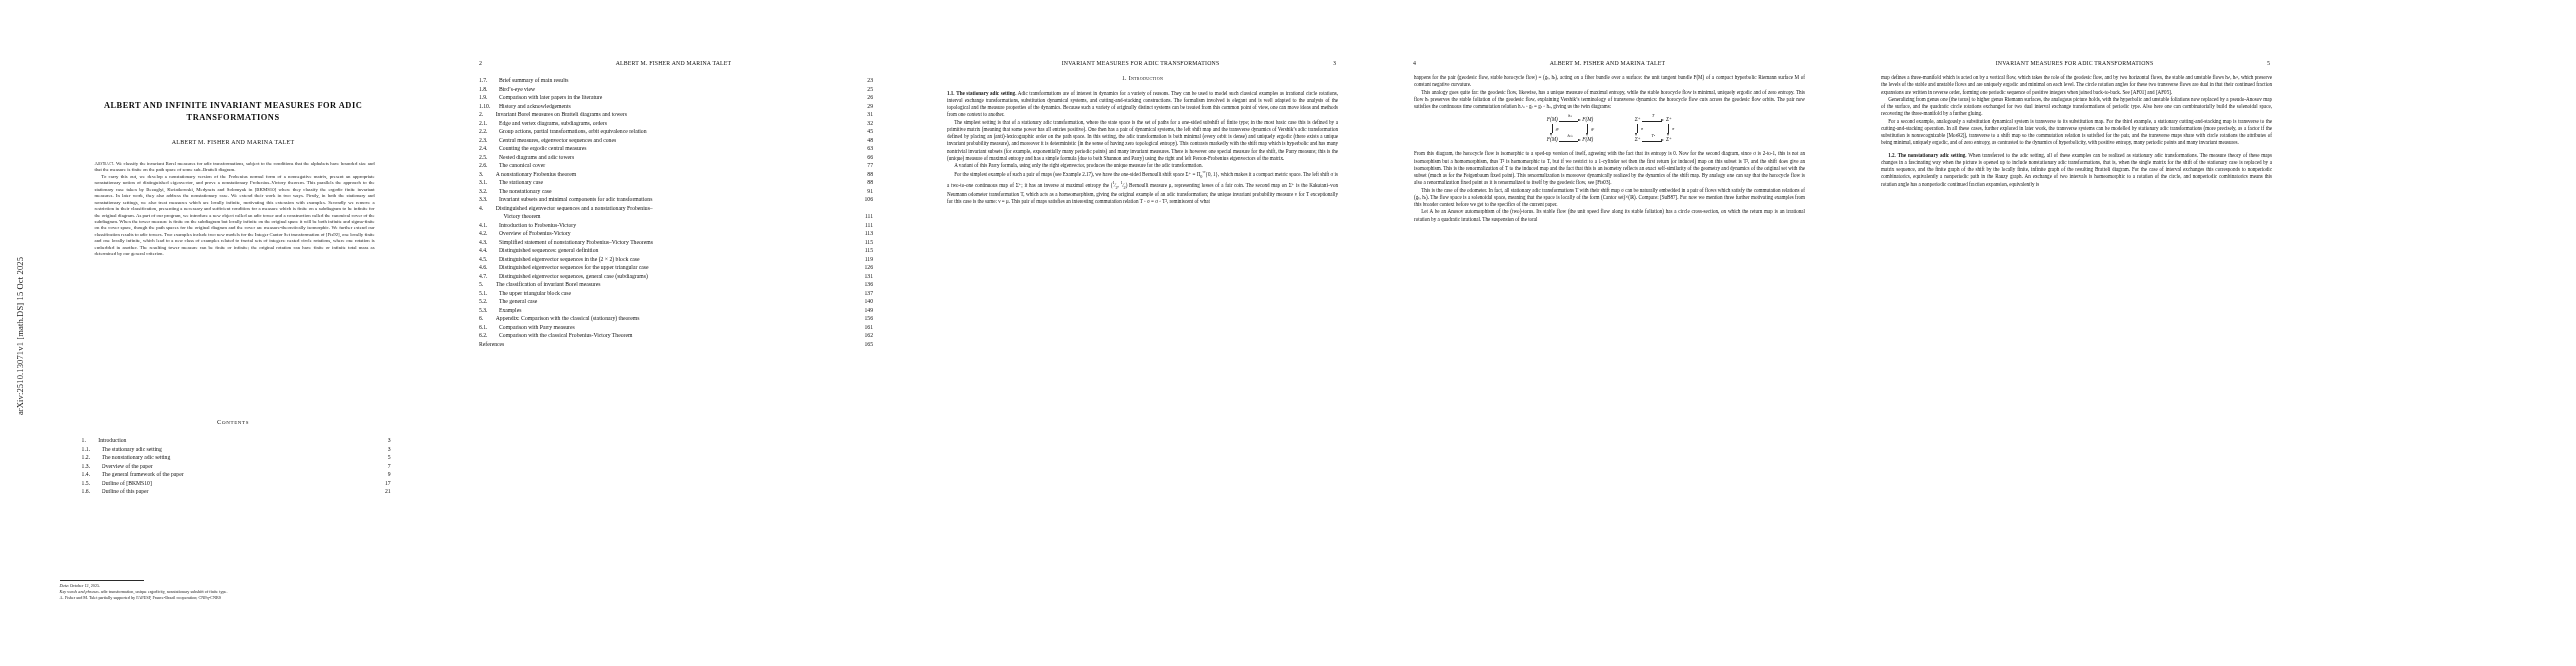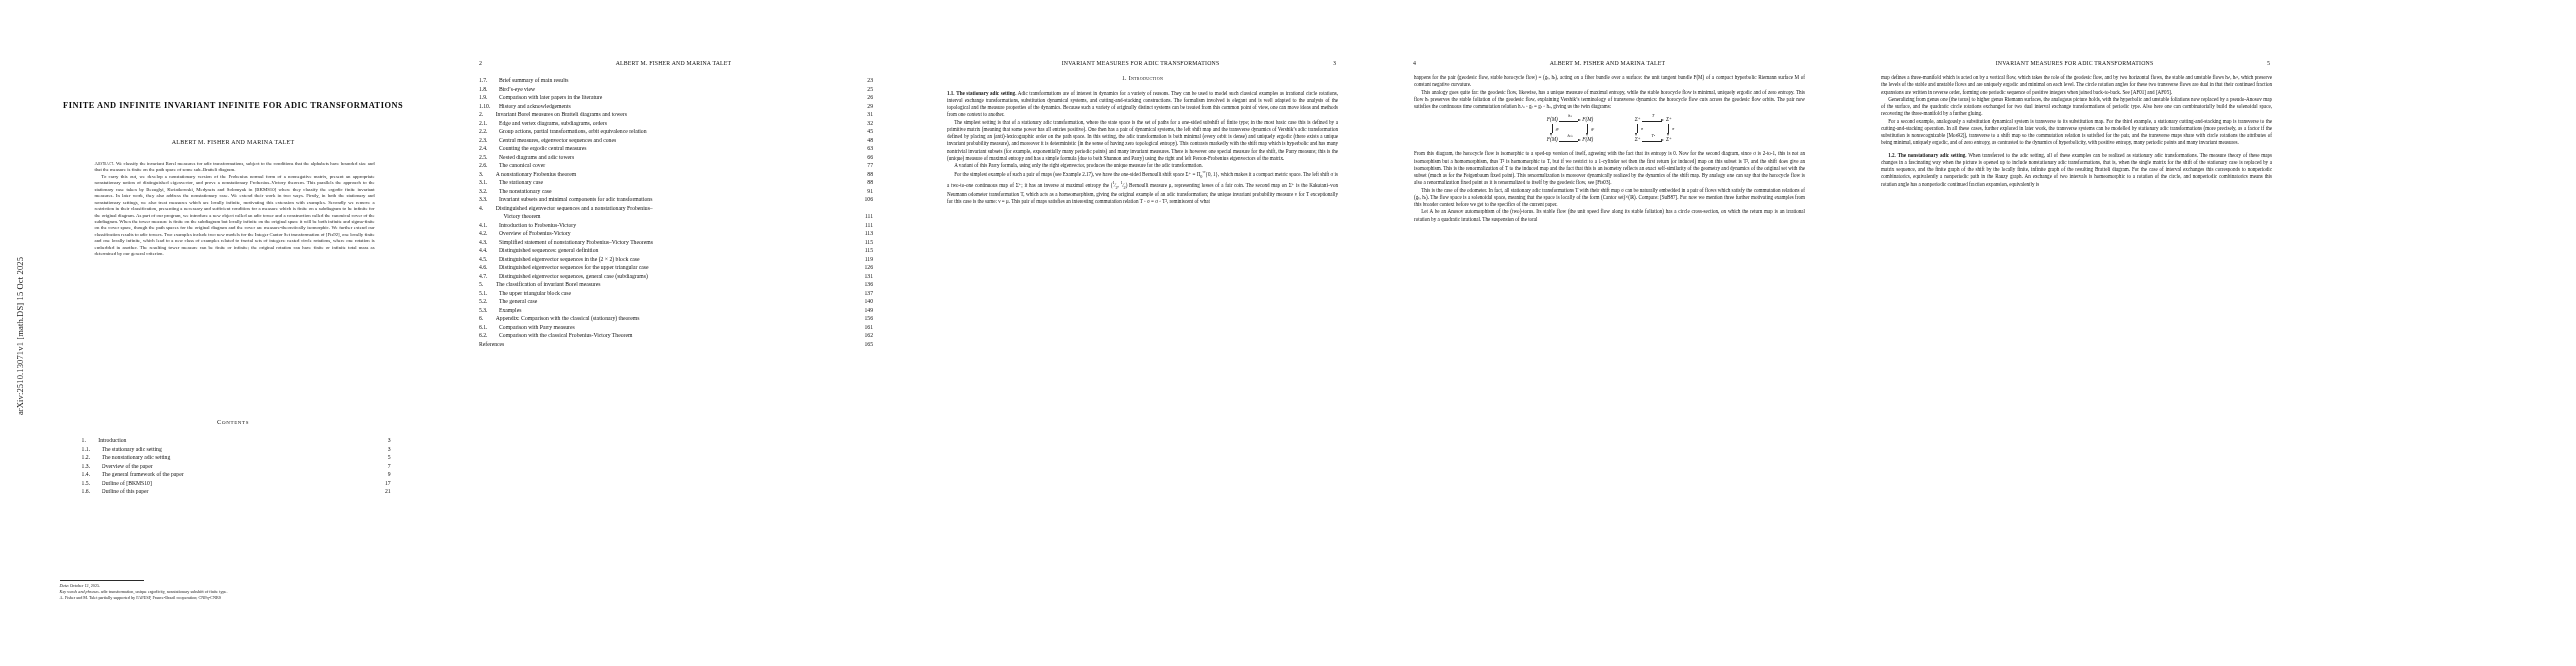--- a/index.html
+++ b/index.html
@@ -241,21 +241,21 @@
 <body>
 
 <div id="sheet">
 
   <div id="arxiv-stamp">
     <div class="vtext">arXiv:2510.13071v1  [math.DS]  15 Oct 2025</div>
   </div>
 
   <div class="page" id="page1">
     <div class="pg-inner">
-      <div class="p1-title">FINITE AND INFINITE INVARIANT INFINITE FOR ADIC TRANSFORMATIONS</div>
+      <div class="p1-title">ALBERT AND INFINITE INVARIANT MEASURES FOR ADIC TRANSFORMATIONS</div>
       <div class="p1-authors">ALBERT M. FISHER AND MARINA TALET</div>
 
       <div class="p1-abstract">
         <p class="first"><span class="lead">Abstract.</span><span> We classify the invariant Borel measures for adic transformations, subject to the conditions that the alphabets have bounded size and that the measure is finite on the path space of some sub–Bratteli diagram.</span></p>
         <p><span>To carry this out, we develop a nonstationary version of the Frobenius normal form of a nonnegative matrix, present an appropriate nonstationary notion of distinguished eigenvector, and prove a nonstationary Frobenius–Victory theorem. This parallels the approach to the stationary case taken by Bezuglyi, Kwiatkowski, Medynets and Solomyak in [BKMS10] where they classify the ergodic finite invariant measures. In later work, they also address the nonstationary case. We extend their work in two ways. Firstly, in both the stationary and nonstationary settings, we also treat measures which are locally infinite, motivating this extension with examples. Secondly we remove a restriction in their classification, presenting a necessary and sufficient condition for a measure which is finite on a subdiagram to be infinite for the original diagram. As part of our program, we introduce a new object called an adic tower and a construction called the canonical cover of the subdiagram. When the tower measure is finite on the subdiagram but locally infinite on the original space it will be both infinite and sigma-finite on the cover space, though the path spaces for the original diagram and the cover are measure-theoretically isomorphic. We further extend our classification results to adic towers. Two examples include two new models for the Integer Cantor Set transformation of [Fis92], one locally finite and one locally infinite, which lead to a new class of examples related to fractal sets of integers: nested circle rotations, where one rotation is embedded in another. The resulting tower measure can be finite or infinite; the original rotation can have finite or infinite total mass as determined by our general criterion.</span></p>
       </div>
 
       <div class="contents-head">Contents</div>
 
       <div class="toc" id="toc1">

